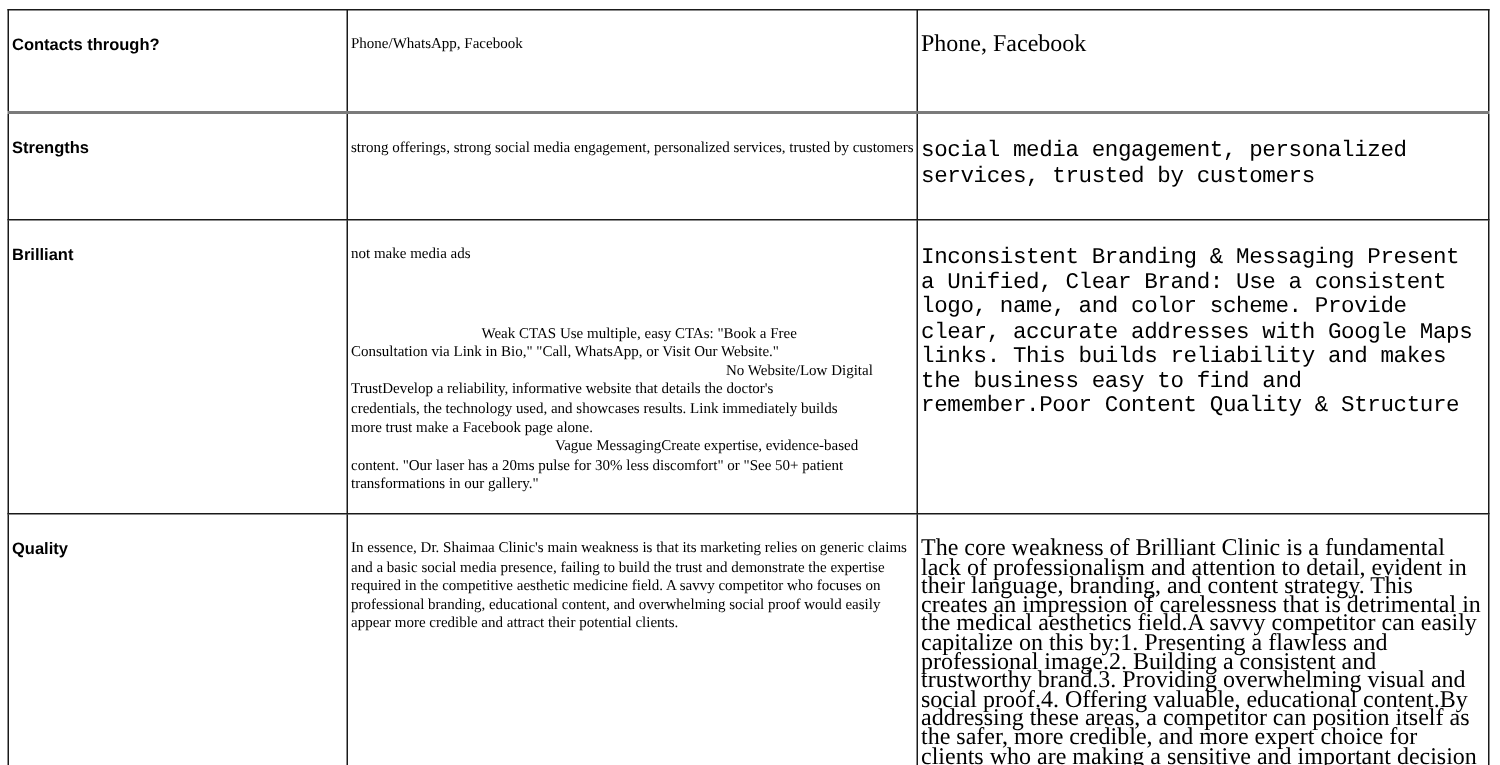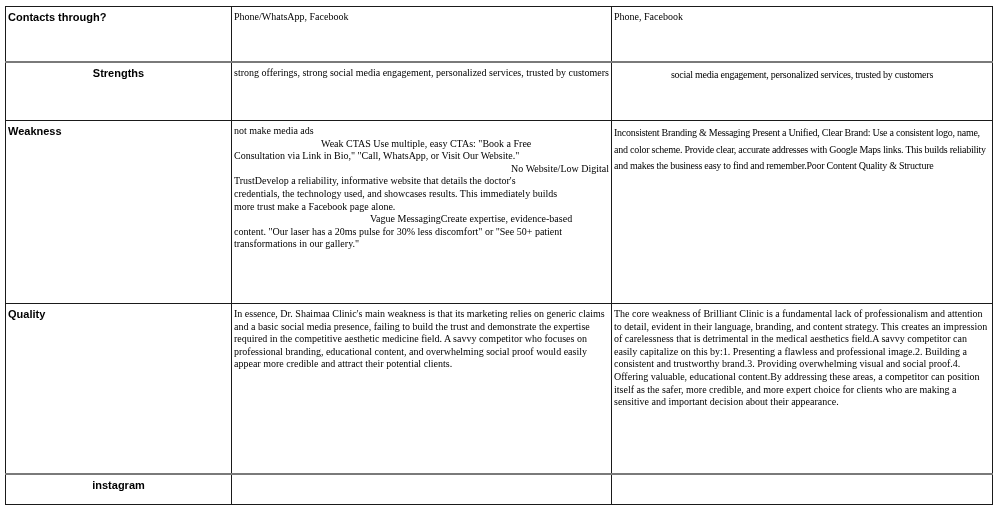--- a/index.html
+++ b/index.html
@@ -17,57 +17,57 @@
       width: 987px;
     }
     table.comp {
       border-collapse: collapse;
       table-layout: fixed;
       width: 987px;
     }
     table.comp td {
       border: 1px solid #1a1a1a;
       vertical-align: top;
-      padding: 4px 2px 0 2px;
+      padding: 17px 2px 0 2px;
       color: #000;
       overflow: hidden;
     }
-    table.comp tr.soft-top td { border-top-color: #7a7a7a; border-top-width: 2px; text-align: center; }
+    table.comp tr.soft-top td { border-top-color: #7a7a7a; border-top-width: 2px; }
     td.label {
       font-family: "Liberation Sans", sans-serif;
       font-weight: bold;
       font-size: 11px;
       line-height: 13px;
       width: 222px;
     }
     td.c1 {
       font-family: "Liberation Serif", serif;
       font-size: 10px;
       line-height: 12.6px;
       width: 376px;
     }
     td.c2 {
       font-family: "Liberation Serif", serif;
-      font-size: 10px;
+      font-size: 16px;
       line-height: 12.6px;
     }
     td.c2.sans {
-      font-family: Liberation Serif, serif;
-      font-size: 10px;
+      font-family: Liberation Mono, monospace;
+      font-size: 15px;
       line-height: 16.5px;
       letter-spacing: -0.25px;
     }
     .r-contacts td { height: 50px; }
     .r-strengths td { height: 53px; }
     .r-weakness td { height: 178px; }
     .r-comments td { height: 165px; }
     .r-instagram td { height: 25px; }
     .line { display: block; white-space: nowrap; }
-    .ind1 { padding-left: 87px; }
-    .ind2 { padding-left: 250px; text-align: right; }
+    .ind1 { padding-left: 87px; margin-top: 40px; }
+    .ind2 { padding-left: 250px; }
     .ind3 { padding-left: 136px; }
   </style>
 </head>
 <body>
 
 <div class="sheet">
   <table class="comp">
     <colgroup>
       <col style="width:226px">
       <col style="width:380px">
@@ -78,28 +78,28 @@
         <td class="label">Contacts through?</td>
         <td class="c1">Phone/WhatsApp, Facebook</td>
         <td class="c2">Phone, Facebook</td>
       </tr>
       <tr class="r-strengths soft-top">
         <td class="label">Strengths</td>
         <td class="c1">strong offerings, strong social media engagement, personalized services, trusted by customers</td>
         <td class="c2 sans">social media engagement, personalized services, trusted by customers</td>
       </tr>
       <tr class="r-weakness">
-        <td class="label">Weakness</td>
+        <td class="label">Brilliant</td>
         <td class="c1">
           <span class="line">not make media ads</span>
           <span class="line ind1">Weak CTAS Use multiple, easy CTAs: "Book a Free</span>
           <span class="line">Consultation via Link in Bio," "Call, WhatsApp, or Visit Our Website."</span>
           <span class="line ind2">No Website/Low Digital</span>
           <span class="line">TrustDevelop a reliability, informative website that details the doctor's</span>
-          <span class="line">credentials, the technology used, and showcases results. This immediately builds</span>
+          <span class="line">credentials, the technology used, and showcases results. Link immediately builds</span>
           <span class="line">more trust make a Facebook page alone.</span>
           <span class="line ind3">Vague MessagingCreate expertise, evidence-based</span>
           <span class="line">content. "Our laser has a 20ms pulse for 30% less discomfort" or "See 50+ patient</span>
           <span class="line">transformations in our gallery."</span>
         </td>
         <td class="c2 sans">Inconsistent Branding &amp; Messaging Present a Unified, Clear Brand: Use a consistent logo, name, and color scheme. Provide clear, accurate addresses with Google Maps links. This builds reliability and makes the business easy to find and remember.Poor Content Quality &amp; Structure</td>
       </tr>
       <tr class="r-comments">
         <td class="label">Quality</td>
         <td class="c1">In essence, Dr. Shaimaa Clinic's main weakness is that its marketing relies on generic claims and a basic social media presence, failing to build the trust and demonstrate the expertise required in the competitive aesthetic medicine field.  A savvy competitor who focuses on professional branding, educational content, and overwhelming social proof would easily appear more credible and attract their potential clients.</td>

